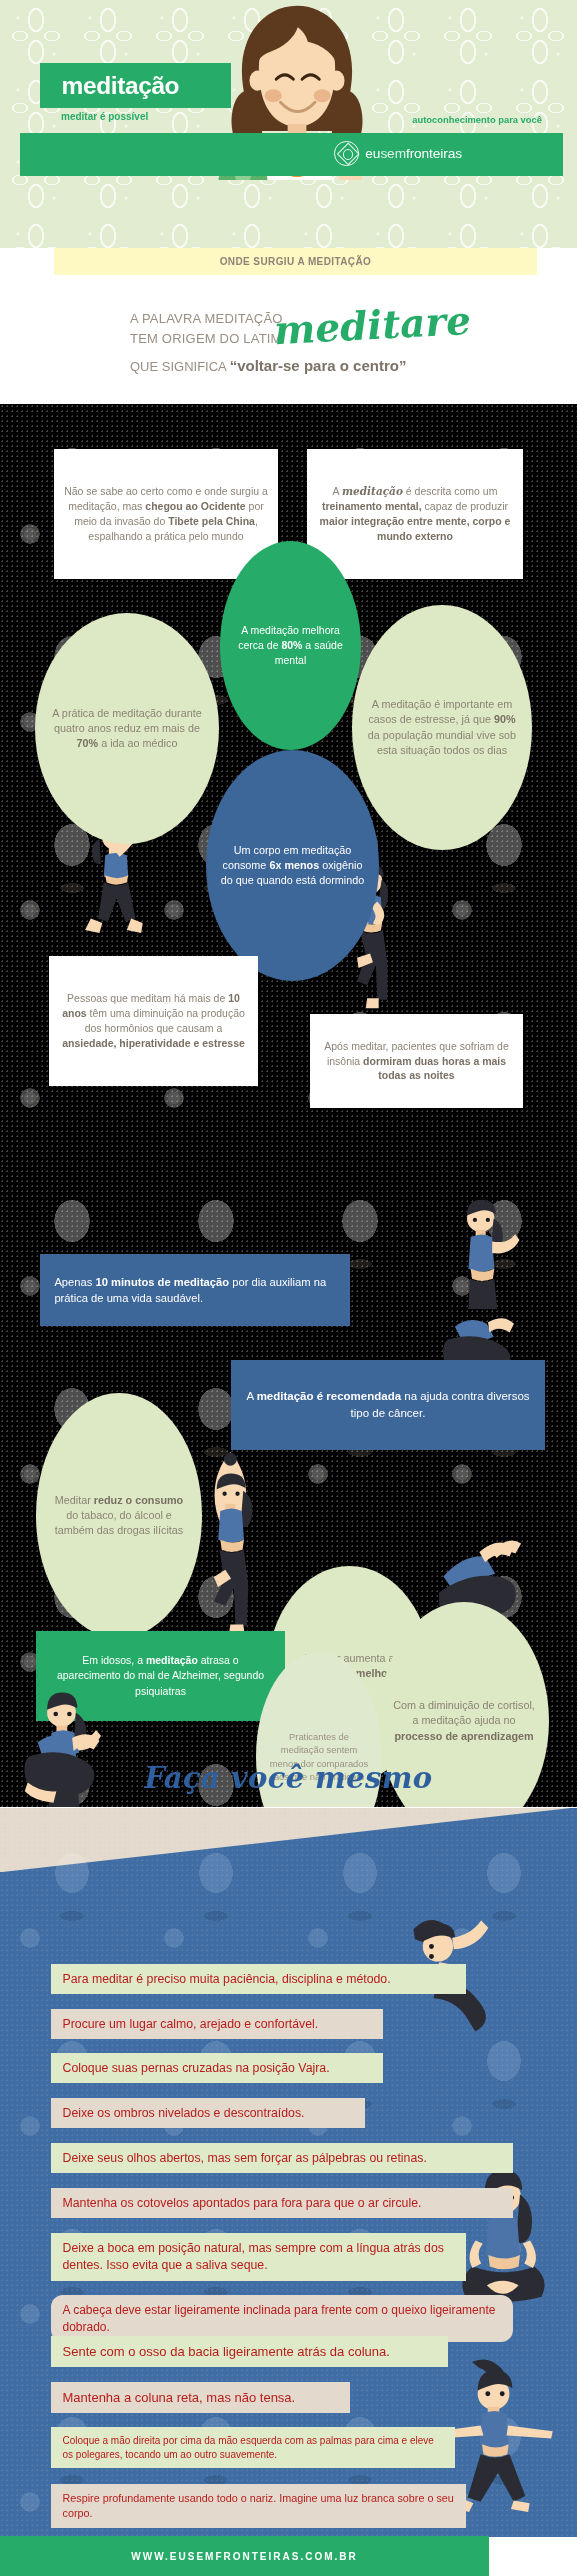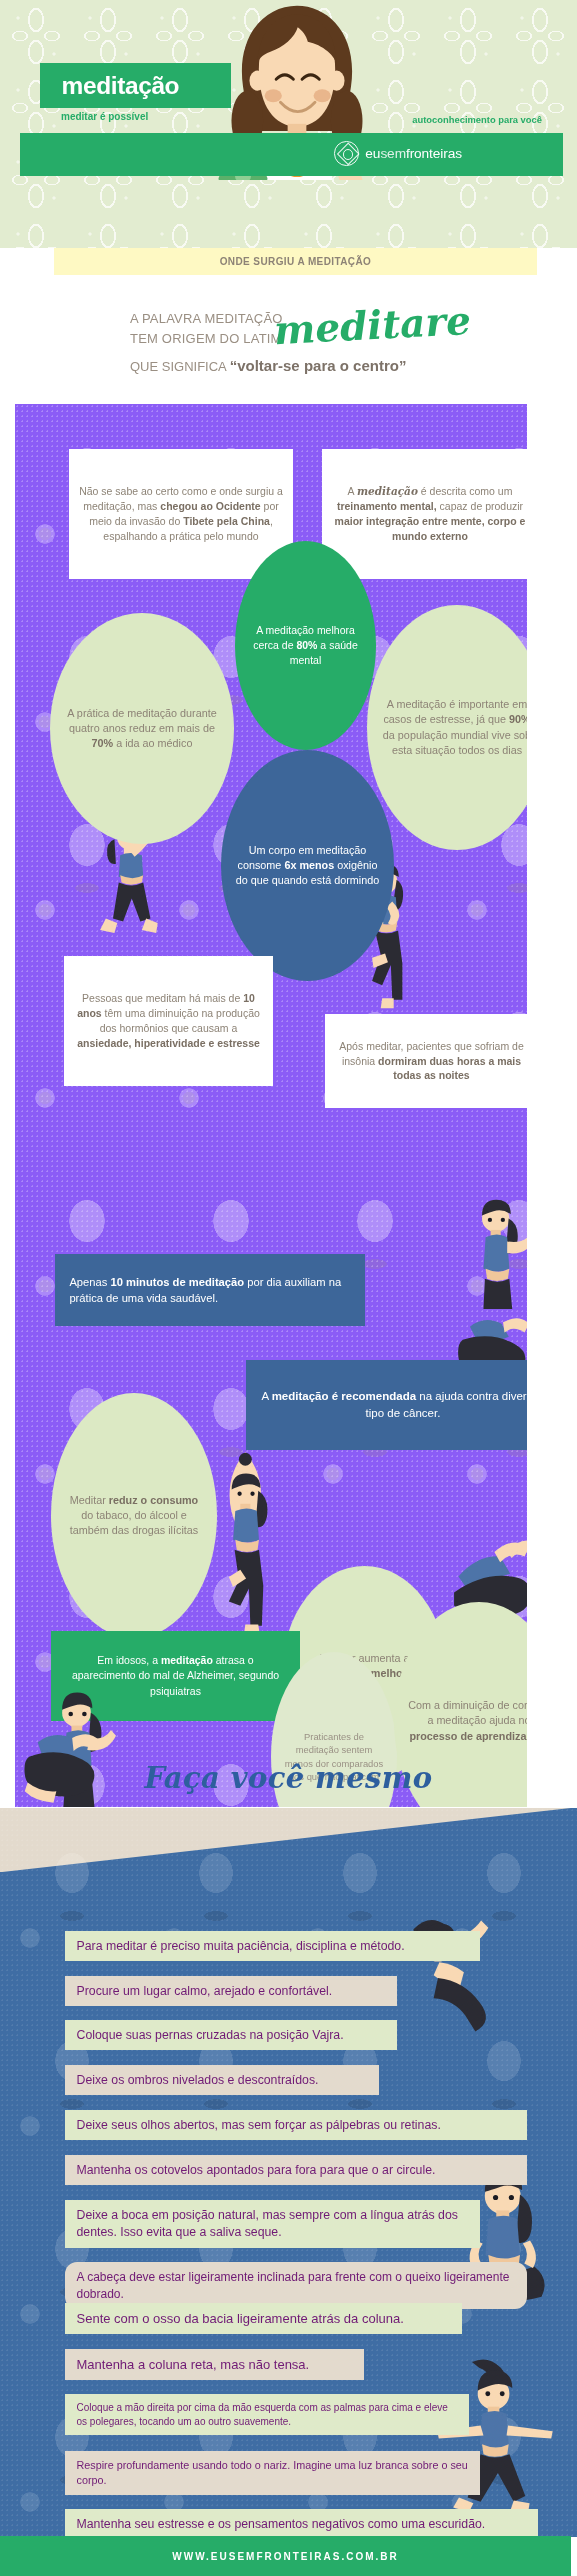--- a/index.html
+++ b/index.html
@@ -88,22 +88,22 @@
   .latin-word {
     position: absolute; left: 220px; top: 26px; color:#26ac68; font-size:39px;
     font-family: "DejaVu Serif", serif; font-style: italic; font-weight: bold;
     transform: rotate(-3deg);
   }
   .latin-l3 { position: absolute; left: 76px; top: 81px; color:#9a8f83; font-size:13px; }
   .latin-l3 b { color:#7d7268; font-weight:600; font-size:15px;}
 
   
   .buddha-area {
-    position: absolute; left: 15px; top: 404px; width: 512px; height: 1403px;
-    background-color: #8b5cf6;
+    position: absolute; left: 0; top: 404px; width: 577px; height: 1403px;
+    background-color: #000000;
     overflow: hidden;
   }
   .buddha-pattern {
     position:absolute; inset:0;
     background-image:
       radial-gradient(ellipse 38px 45px at 72px 65px, rgba(255,255,255,0.34) 0 46%, transparent 47%),
       radial-gradient(ellipse 21.6px 8.7px at 72px 108px, rgba(160,145,125,0.22) 0 55%, transparent 56%),
       radial-gradient(circle at 30px 130px, rgba(255,255,255,0.30) 0 9.4px, transparent 10px),
       radial-gradient(circle at 30px 130px, rgba(160,145,125,0.18) 0 5.8px, transparent 6.5px);
     background-size: 144px 188px;
@@ -164,29 +164,30 @@
       radial-gradient(ellipse 21.6px 8.7px at 72px 108px, rgba(0,0,0,0.10) 0 55%, transparent 56%),
       radial-gradient(circle at 30px 130px, rgba(255,255,255,0.12) 0 9.4px, transparent 10px);
     background-size: 144px 188px;
   }
   .blue-dots {
     position:absolute; inset:0;
     background-image: radial-gradient(circle at 2.2px 2.2px, rgba(255,255,255,0.10) 0.7px, transparent 1px);
     background-size: 5px 5px;
   }
   .step {
-    position:absolute; left:65px; color:#701a75; line-height:1.42;
+    position:absolute; left:51px; color:#b91c1c; line-height:1.42;
     padding: 6.5px 11.5px;
+    margin-top: 33px;
   }
   .step.a { background:#dfeac9; }
   .step.b { background:#e3dacd; }
 
   
   .footer {
-    position:absolute; left:0; top:2536px; width:571px; height:40px;
+    position:absolute; left:0; top:2536px; width:489px; height:40px;
     background:#26ac68; display:flex; align-items:center; justify-content:center;
   }
   .footer span { color:#fff; font-size:10px; font-weight:bold; letter-spacing:2px; }
 
   .fig { position:absolute; }
 </style>
 </head>
 <body>
 
 <div class="page">

